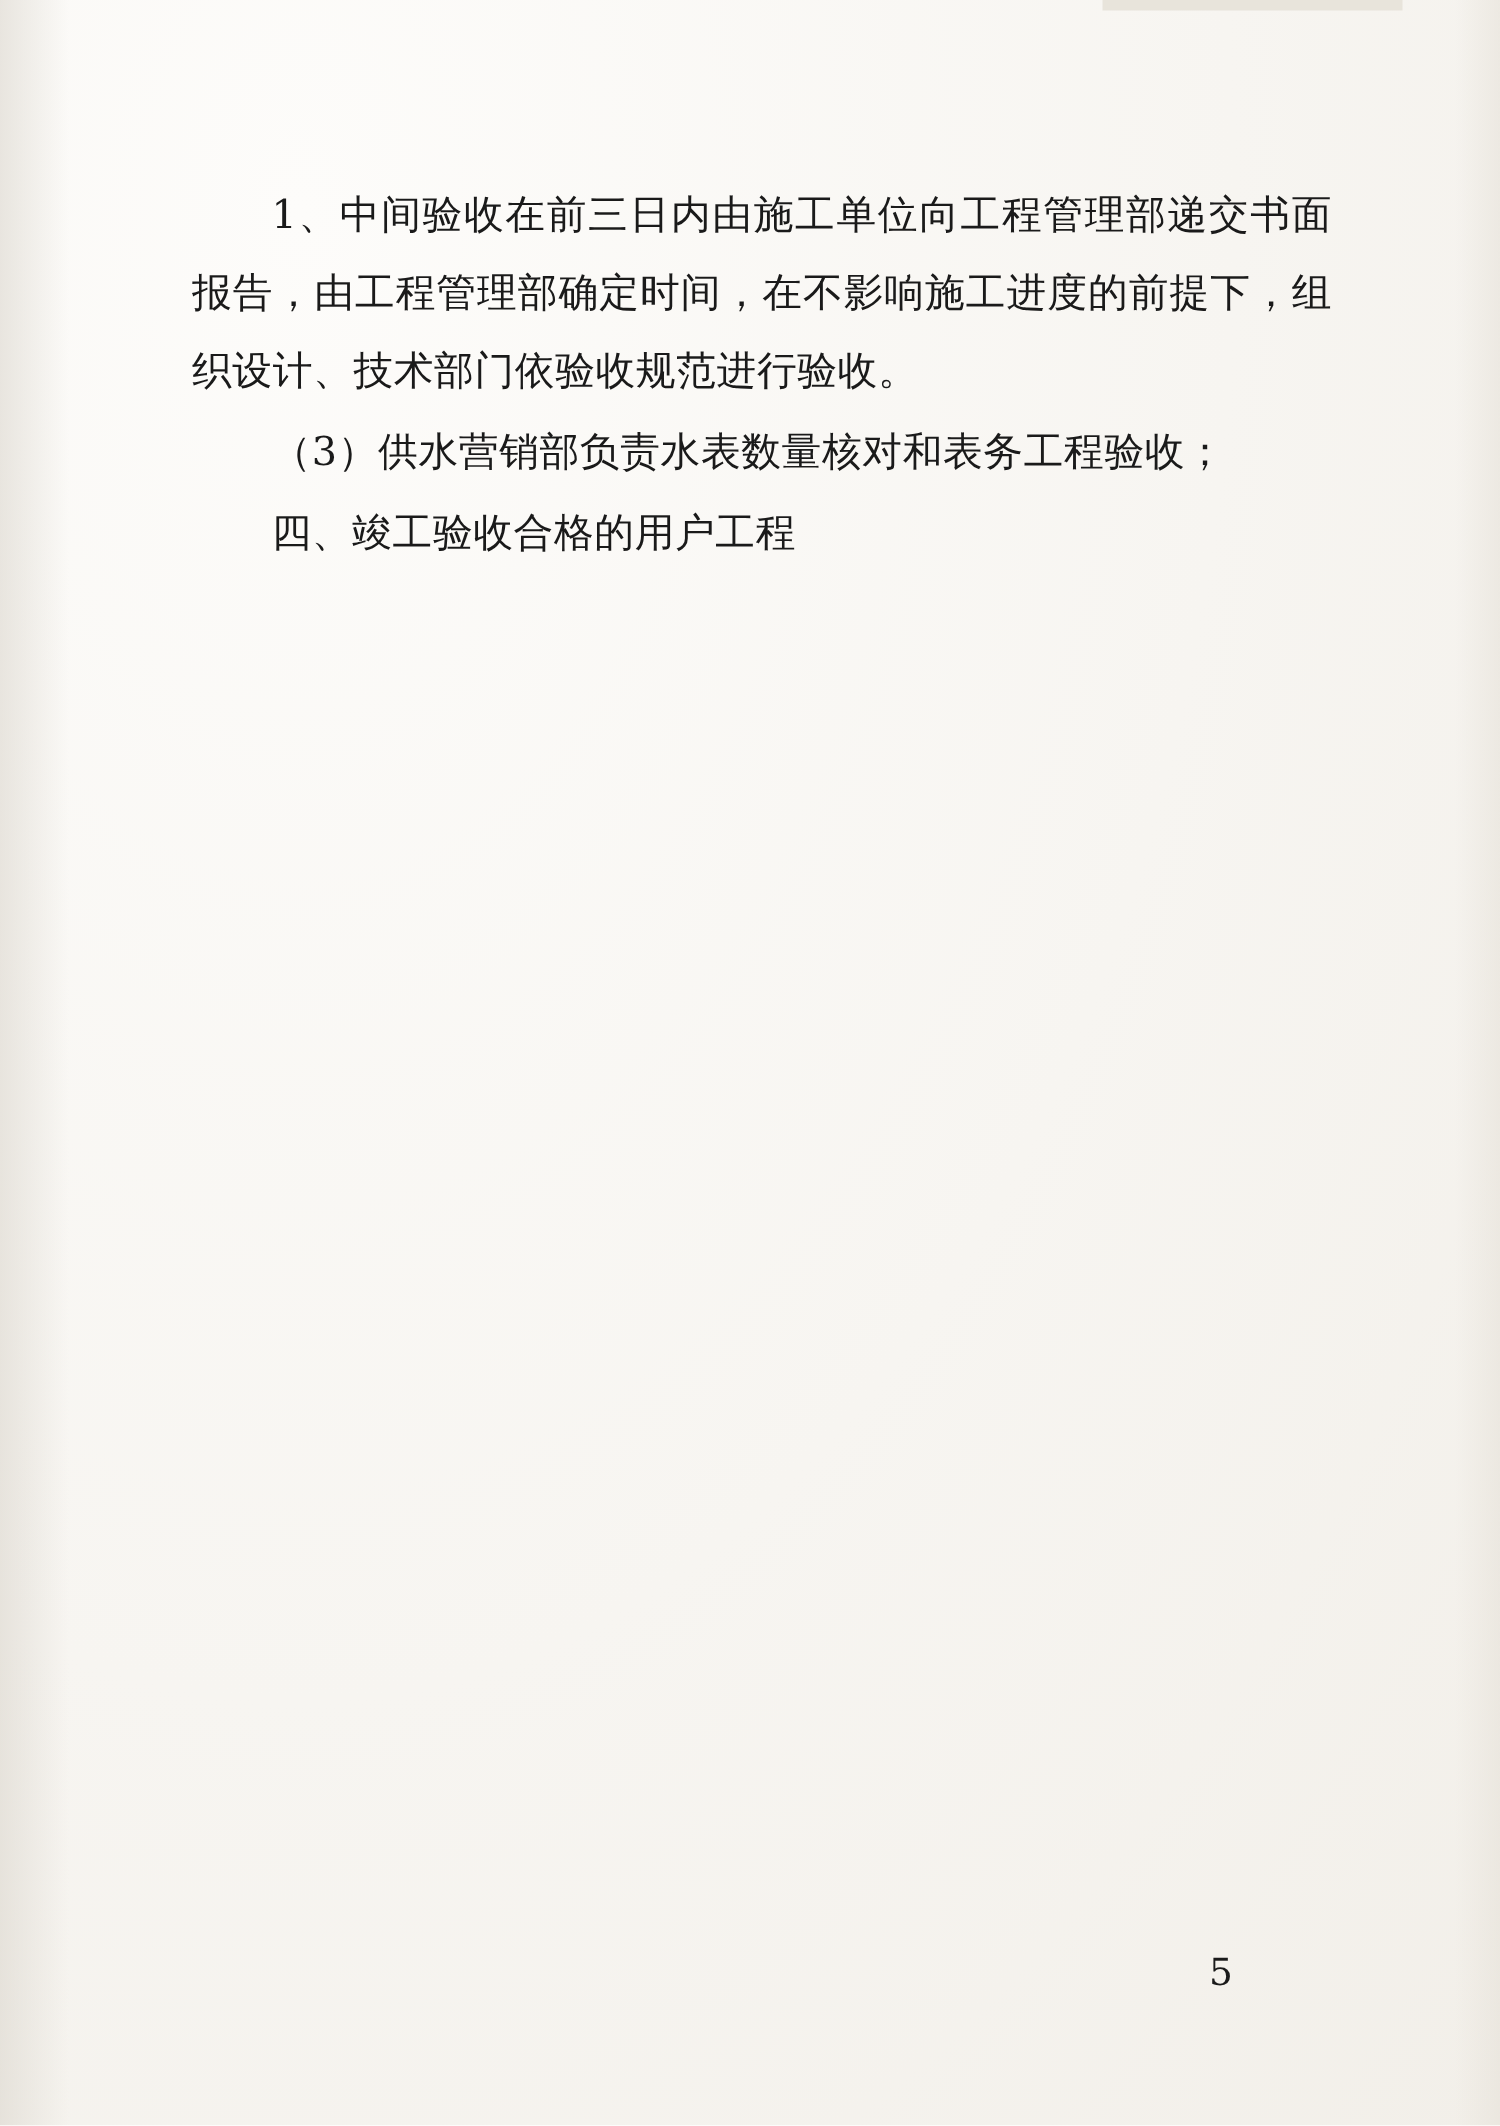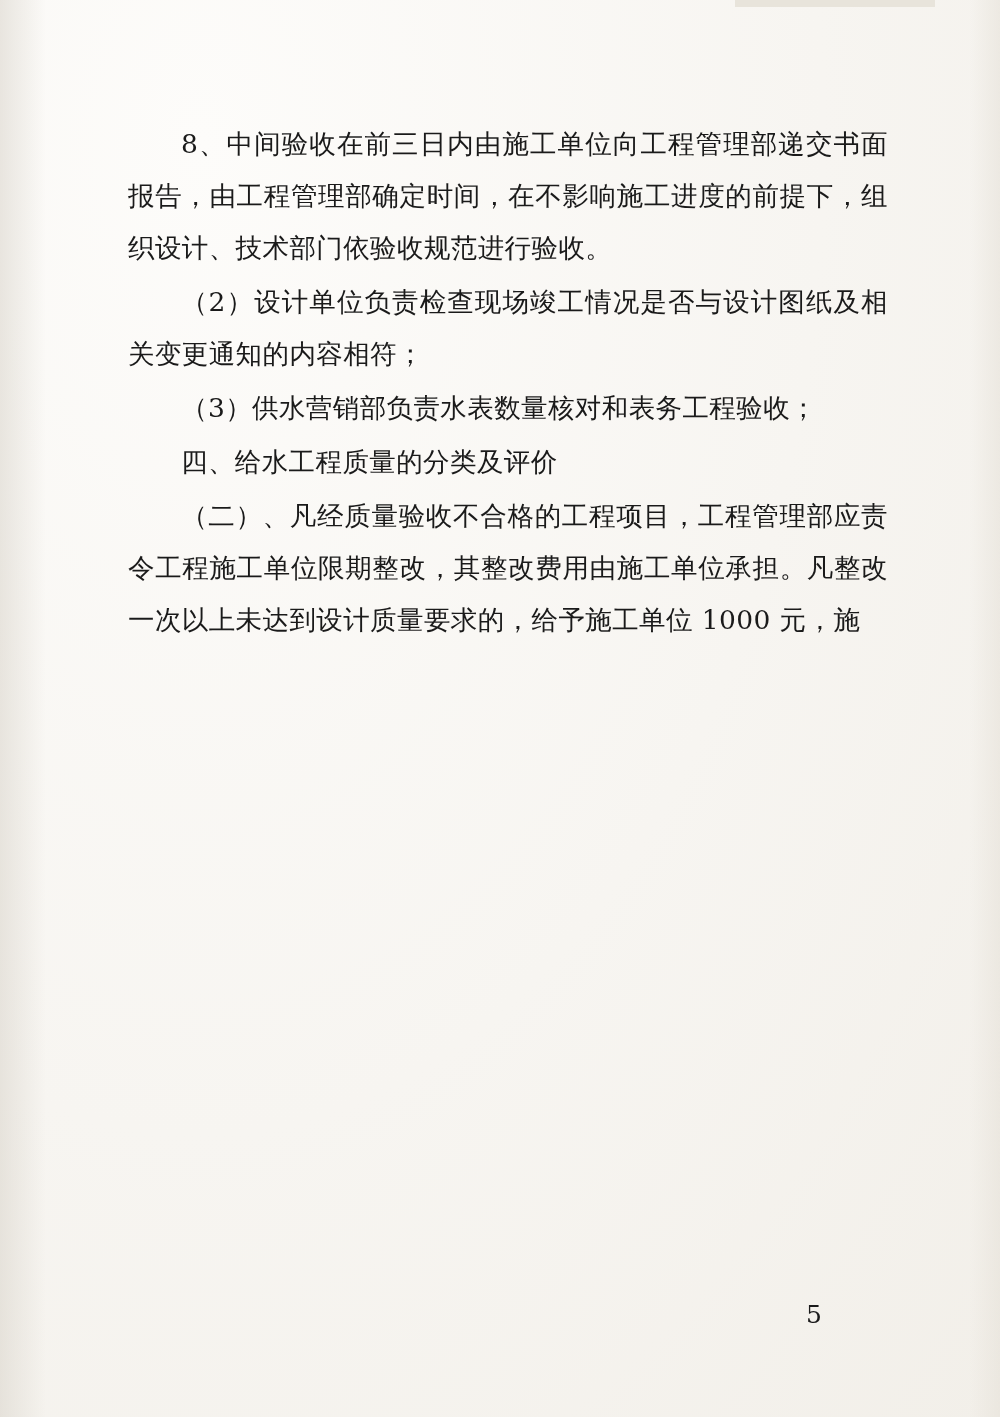--- a/index.html
+++ b/index.html
@@ -76,22 +76,20 @@
   }
 </style>
 </head>
 <body>
 
 <div class="page">
 
   <div class="top-strip"></div>
 
   <div class="content">
-    <p class="para">8、中间验收在前三日内由施工单位向工程管理部递交书面报告，由工程管理部确定时间，在不影响施工进度的前提下，组织设计、技术部门依验收规范进行验收。</p>
-    <p class="para">（2）设计单位负责检查现场竣工情况是否与设计图纸及相关变更通知的内容相符；</p>
+    <p class="para">1、中间验收在前三日内由施工单位向工程管理部递交书面报告，由工程管理部确定时间，在不影响施工进度的前提下，组织设计、技术部门依验收规范进行验收。</p>
     <p class="para">（3）供水营销部负责水表数量核对和表务工程验收；</p>
-    <p class="para">四、给水工程质量的分类及评价</p>
-    <p class="para">（二）、凡经质量验收不合格的工程项目，工程管理部应责令工程施工单位限期整改，其整改费用由施工单位承担。凡整改一次以上未达到设计质量要求的，给予施工单位 1000 元，施</p>
+    <p class="para">四、竣工验收合格的用户工程</p>
   </div>
 
   <div class="page-number">5</div>
 
 </div>
 
 </body></html>

